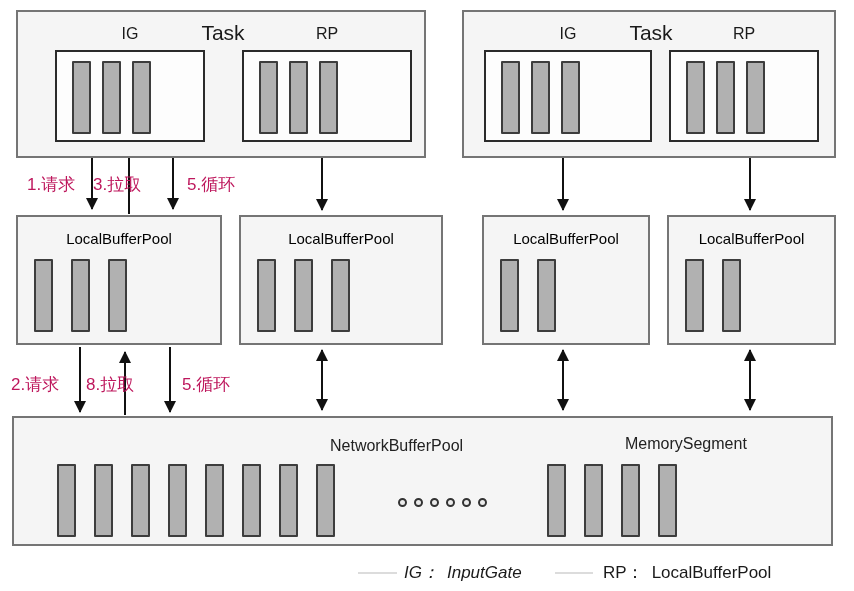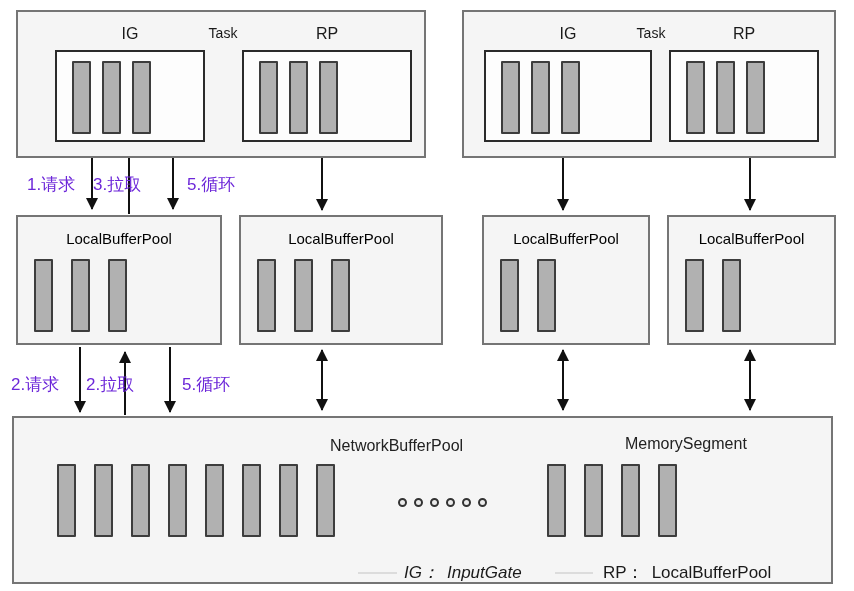--- a/index.html
+++ b/index.html
@@ -17,30 +17,30 @@
   .task-bars{position:absolute;left:15px;top:9px;gap:11px;}
   .bar{
     width:19px;height:73px;background:#b1b1b1;border:2px solid #3d3d3d;
     box-sizing:border-box;border-radius:1px;flex:0 0 auto;
   }
   .lbp-label{
     margin-top:12px;text-align:center;font-size:15px;line-height:20px;color:#000000;
   }
   .lbp-bars{margin-left:16px;margin-top:10px;gap:18px;}
   .box-title{position:absolute;text-align:center;font-size:16px;line-height:18px;color:#1a1a1a;}
-  .task-title{font-size:14px;}
+  .task-title{font-size:21px;}
   .nbp-label{position:absolute;font-size:16px;line-height:16px;color:#222;}
   .nbp-bars{position:absolute;gap:18px;}
   .dots-row{position:absolute;display:flex;gap:7px;}
   .dot{
     width:9px;height:9px;border-radius:50%;background:#ececec;border:2px solid #333;
     box-sizing:border-box;flex:0 0 auto;
   }
   .flow-label{
-    position:absolute;font-size:17px;line-height:20px;color:#6d28d9;white-space:nowrap;
+    position:absolute;font-size:17px;line-height:20px;color:#be185d;white-space:nowrap;
   }
   .arrows{position:absolute;left:0;top:0;pointer-events:none;}
   .arrows line{stroke:#111;stroke-width:2;}
   .legend{position:absolute;display:flex;align-items:baseline;gap:8px;font-size:17px;line-height:18px;}
   .legend-key{font-weight:400;}
   .legend-line{position:absolute;height:2px;background:#dcdcdc;}
 </style>
 </head>
 <body>
 
@@ -134,21 +134,21 @@
       </div>
   </div>
   <div class="outer-box" style="left:667px;top:215px;width:169px;height:130px;">
     <div class="lbp-label">LocalBufferPool</div>
     <div class="bars-row lbp-bars">
         <div class="bar"></div>
         <div class="bar"></div>
       </div>
   </div>
 
-  <div class="outer-box" style="left:12px;top:416px;width:821px;height:168px;">
+  <div class="outer-box" style="left:12px;top:416px;width:821px;height:130px;">
     <div class="nbp-label" style="left:316px;top:20px;">NetworkBufferPool</div>
     <div class="nbp-label" style="left:611px;top:18px;">MemorySegment</div>
     <div class="bars-row nbp-bars" style="left:43px;top:46px;">
         <div class="bar"></div>
         <div class="bar"></div>
         <div class="bar"></div>
         <div class="bar"></div>
         <div class="bar"></div>
         <div class="bar"></div>
         <div class="bar"></div>
@@ -167,21 +167,21 @@
         <div class="bar"></div>
         <div class="bar"></div>
         <div class="bar"></div>
       </div>
   </div>
 
   <div class="flow-label" style="left:27px;top:175px;">1.请求</div>
   <div class="flow-label" style="left:93px;top:175px;">3.拉取</div>
   <div class="flow-label" style="left:187px;top:175px;">5.循环</div>
   <div class="flow-label" style="left:11px;top:375px;">2.请求</div>
-  <div class="flow-label" style="left:86px;top:375px;">2.拉取</div>
+  <div class="flow-label" style="left:86px;top:375px;">8.拉取</div>
   <div class="flow-label" style="left:182px;top:375px;">5.循环</div>
 
   <div class="legend-line" style="left:358px;top:572px;width:39px;"></div>
   <div class="legend" style="left:404px;top:564px;font-style:italic;">
     <span class="legend-key">IG：</span>
     <span>InputGate</span>
   </div>
   <div class="legend-line" style="left:555px;top:572px;width:38px;"></div>
   <div class="legend" style="left:603px;top:564px;">
     <span class="legend-key">RP：</span>

